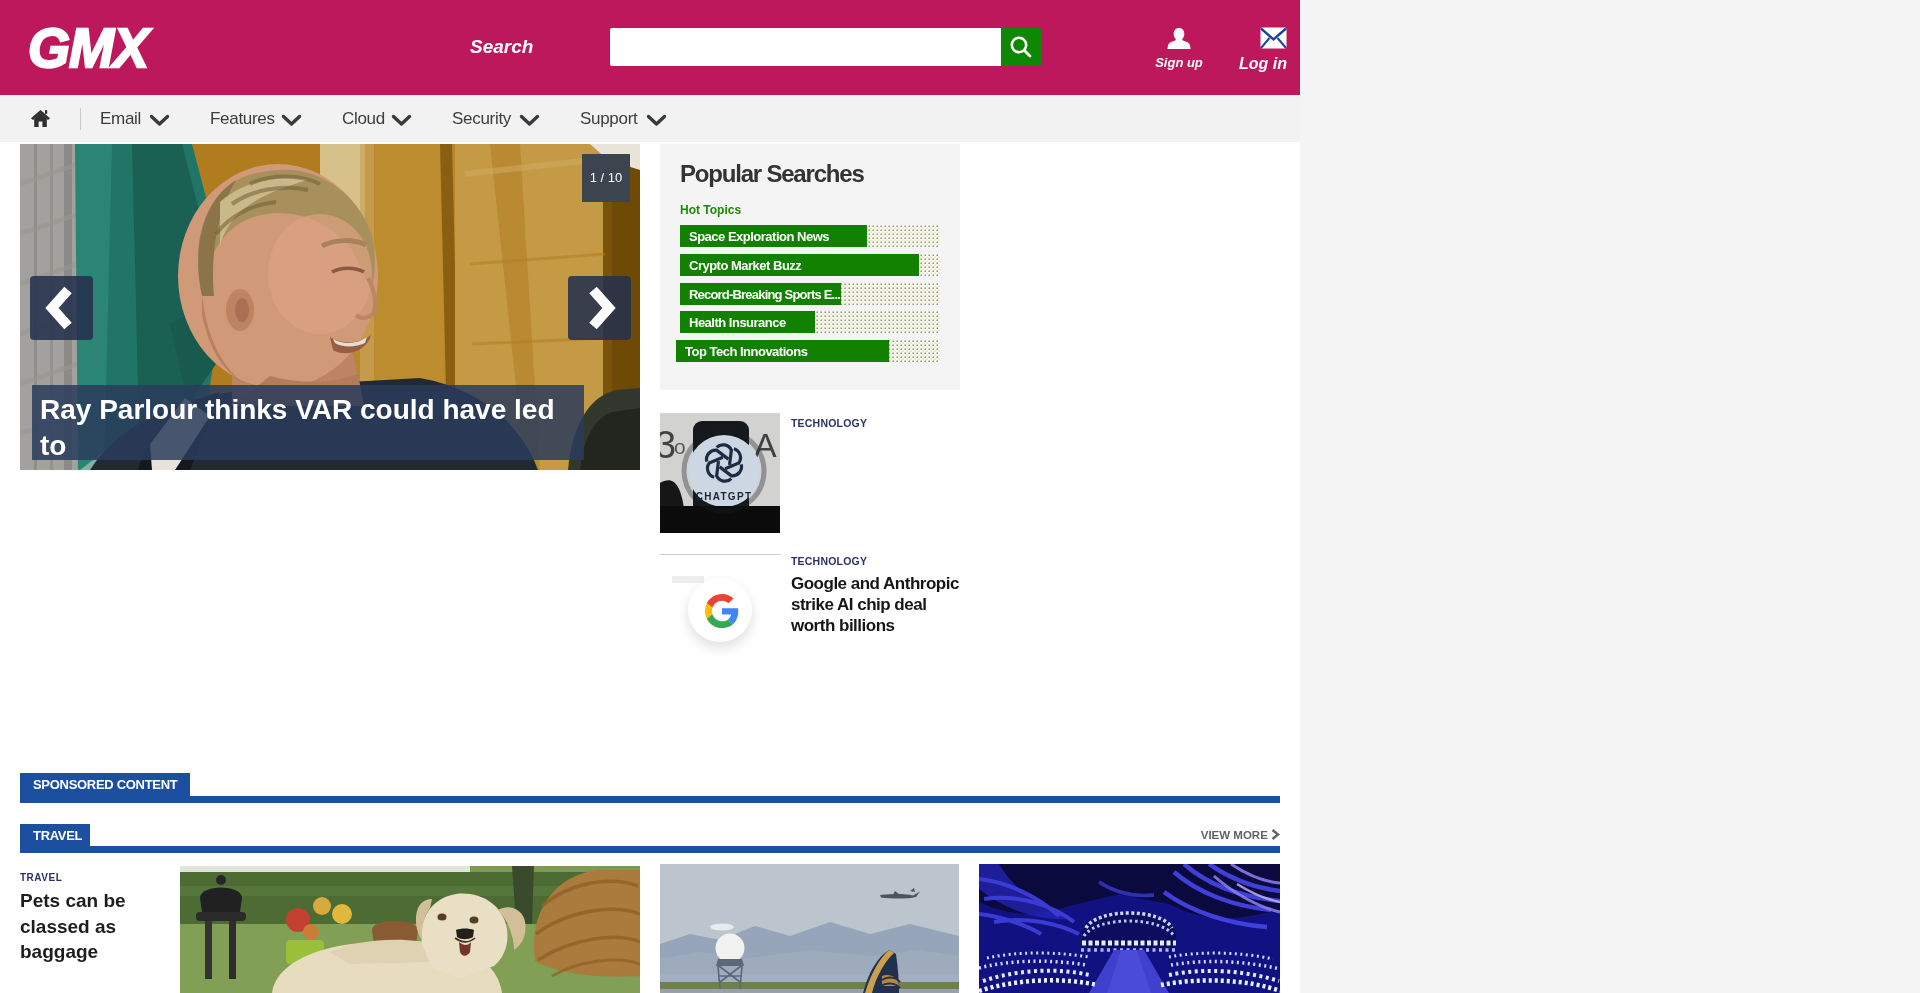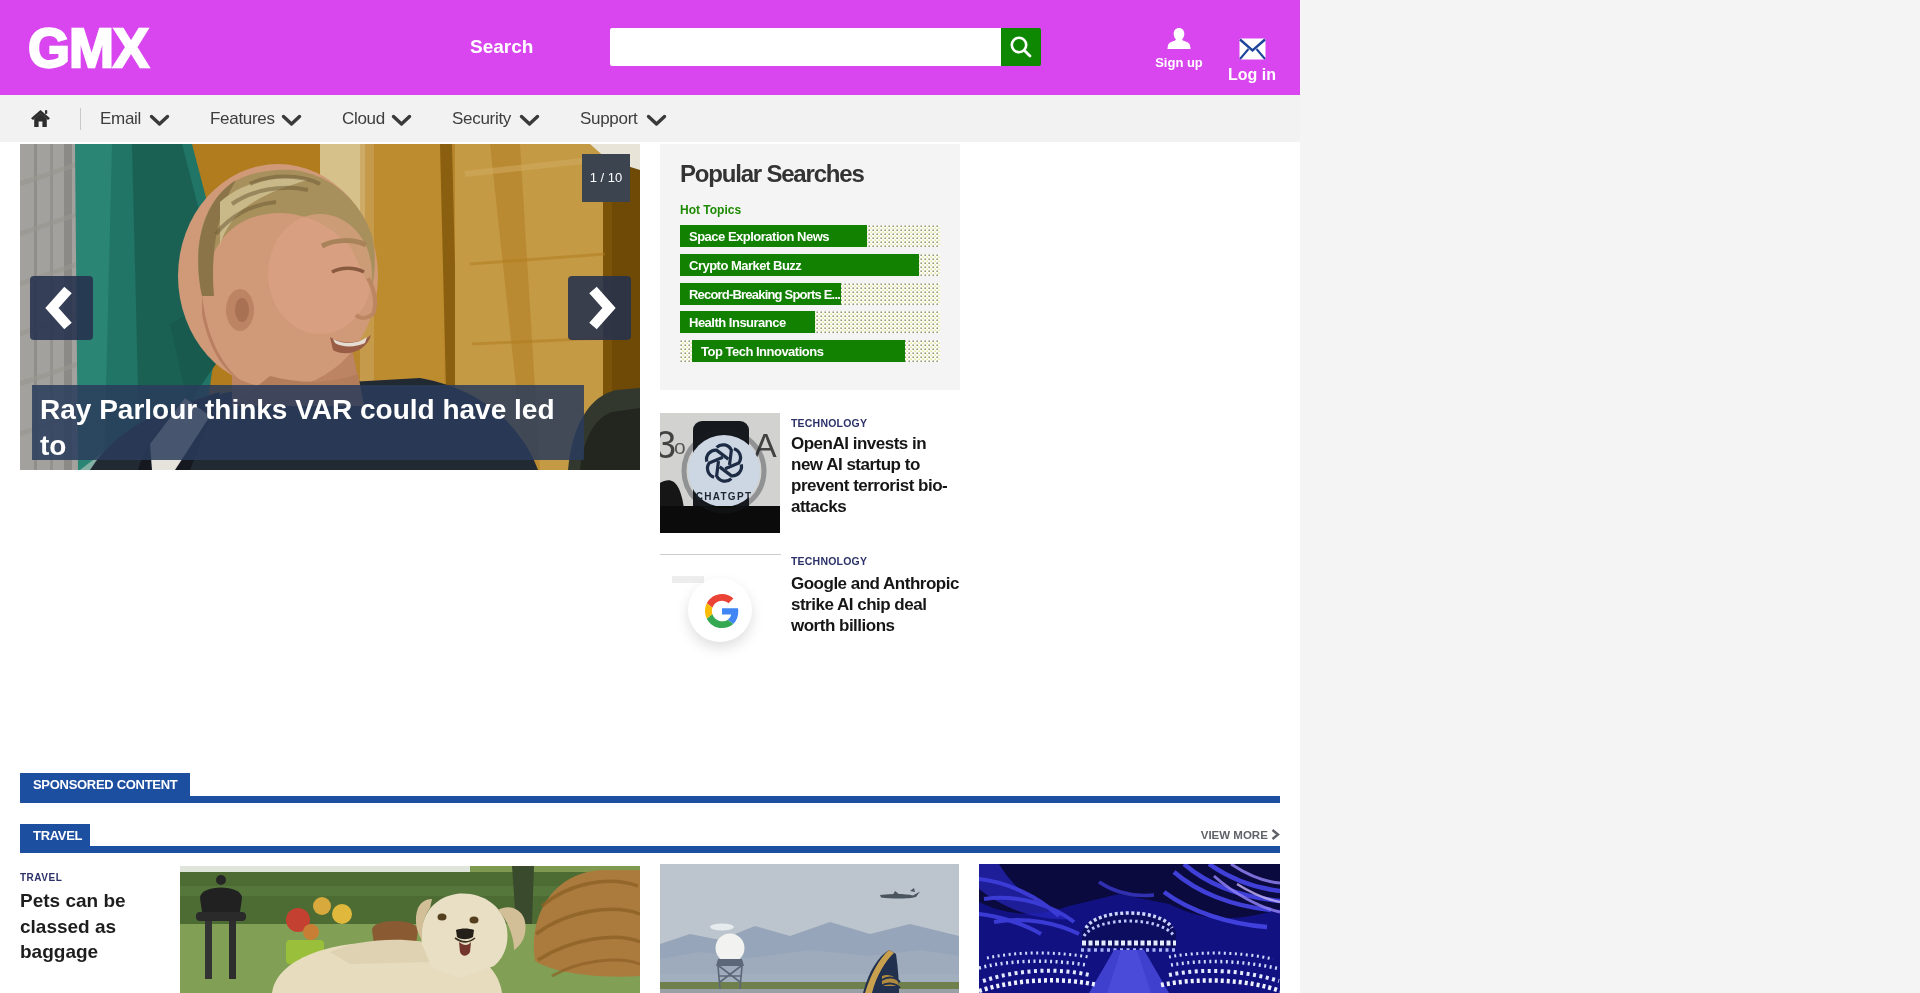--- a/index.html
+++ b/index.html
@@ -3,39 +3,39 @@
 <meta charset="utf-8">
 <style>
   html,body{margin:0;padding:0;background:#f4f4f4;font-family:"Liberation Sans",sans-serif;}
   #page{position:relative;width:1300px;height:993px;background:#ffffff;overflow:hidden;}
   .abs{position:absolute;}
 </style>
 </head>
 <body>
 <div id="page">
 
-  <div class="abs" style="left:0;top:0;width:1300px;height:95px;background:#d946ef;">
+  <div class="abs" style="left:0;top:0;width:1300px;height:95px;background:#be185d;font-style:italic;">
     <div class="abs" style="left:28px;top:16px;font-size:54px;font-weight:bold;color:#fff;letter-spacing:-1px;-webkit-text-stroke:2.2px #fff;transform:scaleY(1.04);">GMX</div>
     <div class="abs" style="left:470px;top:36px;width:130px;text-align:left;font-size:19px;font-weight:bold;color:#fff;">Search</div>
     <div class="abs" style="left:610px;top:28px;width:391px;height:38px;background:#fff;border-radius:2px 0 0 2px;"></div>
     <div class="abs" style="left:1001px;top:28px;width:40px;height:38px;background:#0e8802;border-radius:0 2px 2px 0;">
       <svg width="40" height="38" viewBox="0 0 40 38">
           <circle cx="18" cy="17" r="7.2" fill="none" stroke="#fff" stroke-width="2.6"></circle>
           <line x1="23.2" y1="22.2" x2="29" y2="28" stroke="#fff" stroke-width="2.8" stroke-linecap="round"></line>
         </svg>
     </div>
 
     <div class="abs" style="left:1144px;top:27px;width:70px;text-align:center;">
       <svg width="24" height="23" viewBox="0 0 24 23">
           <path fill="#fff" d="M12 1c3.2 0 5.3 2.4 5.3 5.7 0 2.2-.9 4.4-2.2 5.7.2.6.8 1 2.2 1.5 2.5.9 5.2 2 5.7 4.3l.6 3.8H.4L1 18.2c.5-2.3 3.2-3.4 5.7-4.3 1.4-.5 2-.9 2.2-1.5C7.6 11.1 6.7 8.9 6.7 6.7 6.7 3.4 8.8 1 12 1z"></path>
         </svg>
       <div style="font-size:13px;font-weight:bold;color:#fff;margin-top:1px;">Sign up</div>
     </div>
 
-    <div class="abs" style="left:1217px;top:38px;width:70px;text-align:center;">
+    <div class="abs" style="left:1217px;top:27px;width:70px;text-align:right;">
       <svg width="27" height="22" viewBox="0 0 27 22">
           <rect x="0.5" y="0.5" width="26" height="21" rx="1.5" fill="#fff"></rect>
           <path d="M1 1.5 L13.5 12.5 L26 1.5" fill="none" stroke="#1c449b" stroke-width="2.4"></path>
           <path d="M1 21 L9.5 11" fill="none" stroke="#1c449b" stroke-width="2"></path>
           <path d="M26 21 L17.5 11" fill="none" stroke="#1c449b" stroke-width="2"></path>
         </svg>
       <div style="font-size:16px;font-weight:bold;color:#fff;margin-top:2px;">Log in</div>
     </div>
   </div>
 
@@ -169,21 +169,21 @@
         <rect width="260" height="22" fill="url(#dp)"></rect>
       </svg>
     <div class="abs bar" style="left:20px;top:139px;width:161px;letter-spacing:-0.8px;">Record-Breaking Sports E...</div>
     <svg class="abs" style="left:20px;top:167px;" width="260" height="22">
         <rect width="260" height="22" fill="url(#dp)"></rect>
       </svg>
     <div class="abs bar" style="left:20px;top:167px;width:135px;">Health Insurance</div>
     <svg class="abs" style="left:20px;top:196px;" width="260" height="22">
         <rect width="260" height="22" fill="url(#dp)"></rect>
       </svg>
-    <div class="abs bar" style="left:32px;top:196px;width:213px;">Top Tech Innovations</div>
+    <div class="abs bar" style="left:16px;top:196px;width:213px;">Top Tech Innovations</div>
   </div>
 
   <div class="abs" style="left:660px;top:413px;width:120px;height:120px;">
     <svg width="120" height="120" viewBox="0 0 120 120">
       <rect width="120" height="120" fill="#d2d2d0"></rect>
       <text x="-5" y="45" font-size="38" fill="#2a2a2a" opacity="0.85" font-family="Liberation Sans">3</text>
       <text x="14" y="41" font-size="21" fill="#3a3a3a" opacity="0.8" font-family="Liberation Sans">o</text>
       <text x="94" y="44" font-size="34" fill="#2a2a2a" opacity="0.85" font-family="Liberation Sans">A</text>
       <path d="M0,70 C14,62 24,70 26,120 L0,120 Z" fill="#161616"></path>
       <rect x="33" y="8" width="56" height="98" rx="9" fill="#15181c"></rect>
@@ -207,21 +207,20 @@
             <path d="M-8,-17 a10,10 0 0 1 16,3 l-2,16"></path>
           </g>
         <g transform="rotate(300)">
             <path d="M-8,-17 a10,10 0 0 1 16,3 l-2,16"></path>
           </g>
       </g>
       <text x="64" y="86.5" font-size="10" font-weight="bold" fill="#1d2430" text-anchor="middle" letter-spacing="1.3" font-family="Liberation Sans">CHATGPT</text>
     </svg>
   </div>
   <div class="abs" style="left:791px;top:417px;font-size:10.5px;font-weight:bold;color:#2b3168;letter-spacing:0.2px;">TECHNOLOGY</div>
-  <div class="abs" style="left:791px;top:433px;width:180px;font-size:17px;letter-spacing:-0.5px;line-height:21px;font-weight:bold;color:#161616;">OpenAI invests in<br>new AI startup to<br>prevent terrorist bio-<br>attacks</div>
 
   <div class="abs" style="left:660px;top:554px;width:121px;height:1px;background:#ccc;"></div>
 
   <div class="abs" style="left:660px;top:560px;width:120px;height:120px;background:#fff;">
     <div class="abs" style="left:12px;top:16px;width:32px;height:7px;background:#ededed;"></div>
     <div class="abs" style="left:28px;top:18px;width:64px;height:64px;border-radius:50%;background:#fff;box-shadow:0 6px 14px rgba(0,0,0,0.13);"></div>
     <svg class="abs" style="left:45px;top:34px;" width="34" height="34" viewBox="0 0 48 48">
         <path fill="#EA4335" d="M24 9.5c3.54 0 6.71 1.22 9.21 3.6l6.85-6.85C35.9 2.38 30.47 0 24 0 14.62 0 6.51 5.38 2.56 13.22l7.98 6.19C12.43 13.72 17.74 9.5 24 9.5z"></path>
         <path fill="#4285F4" d="M46.98 24.55c0-1.57-.15-3.09-.38-4.55H24v9.02h12.94c-.58 2.96-2.26 5.48-4.78 7.18l7.73 6c4.51-4.18 7.09-10.36 7.09-17.65z"></path>
         <path fill="#FBBC05" d="M10.53 28.59c-.48-1.45-.76-2.99-.76-4.59s.27-3.14.76-4.59l-7.98-6.19C.92 16.46 0 20.12 0 24c0 3.88.92 7.54 2.56 10.78l7.97-6.19z"></path>

